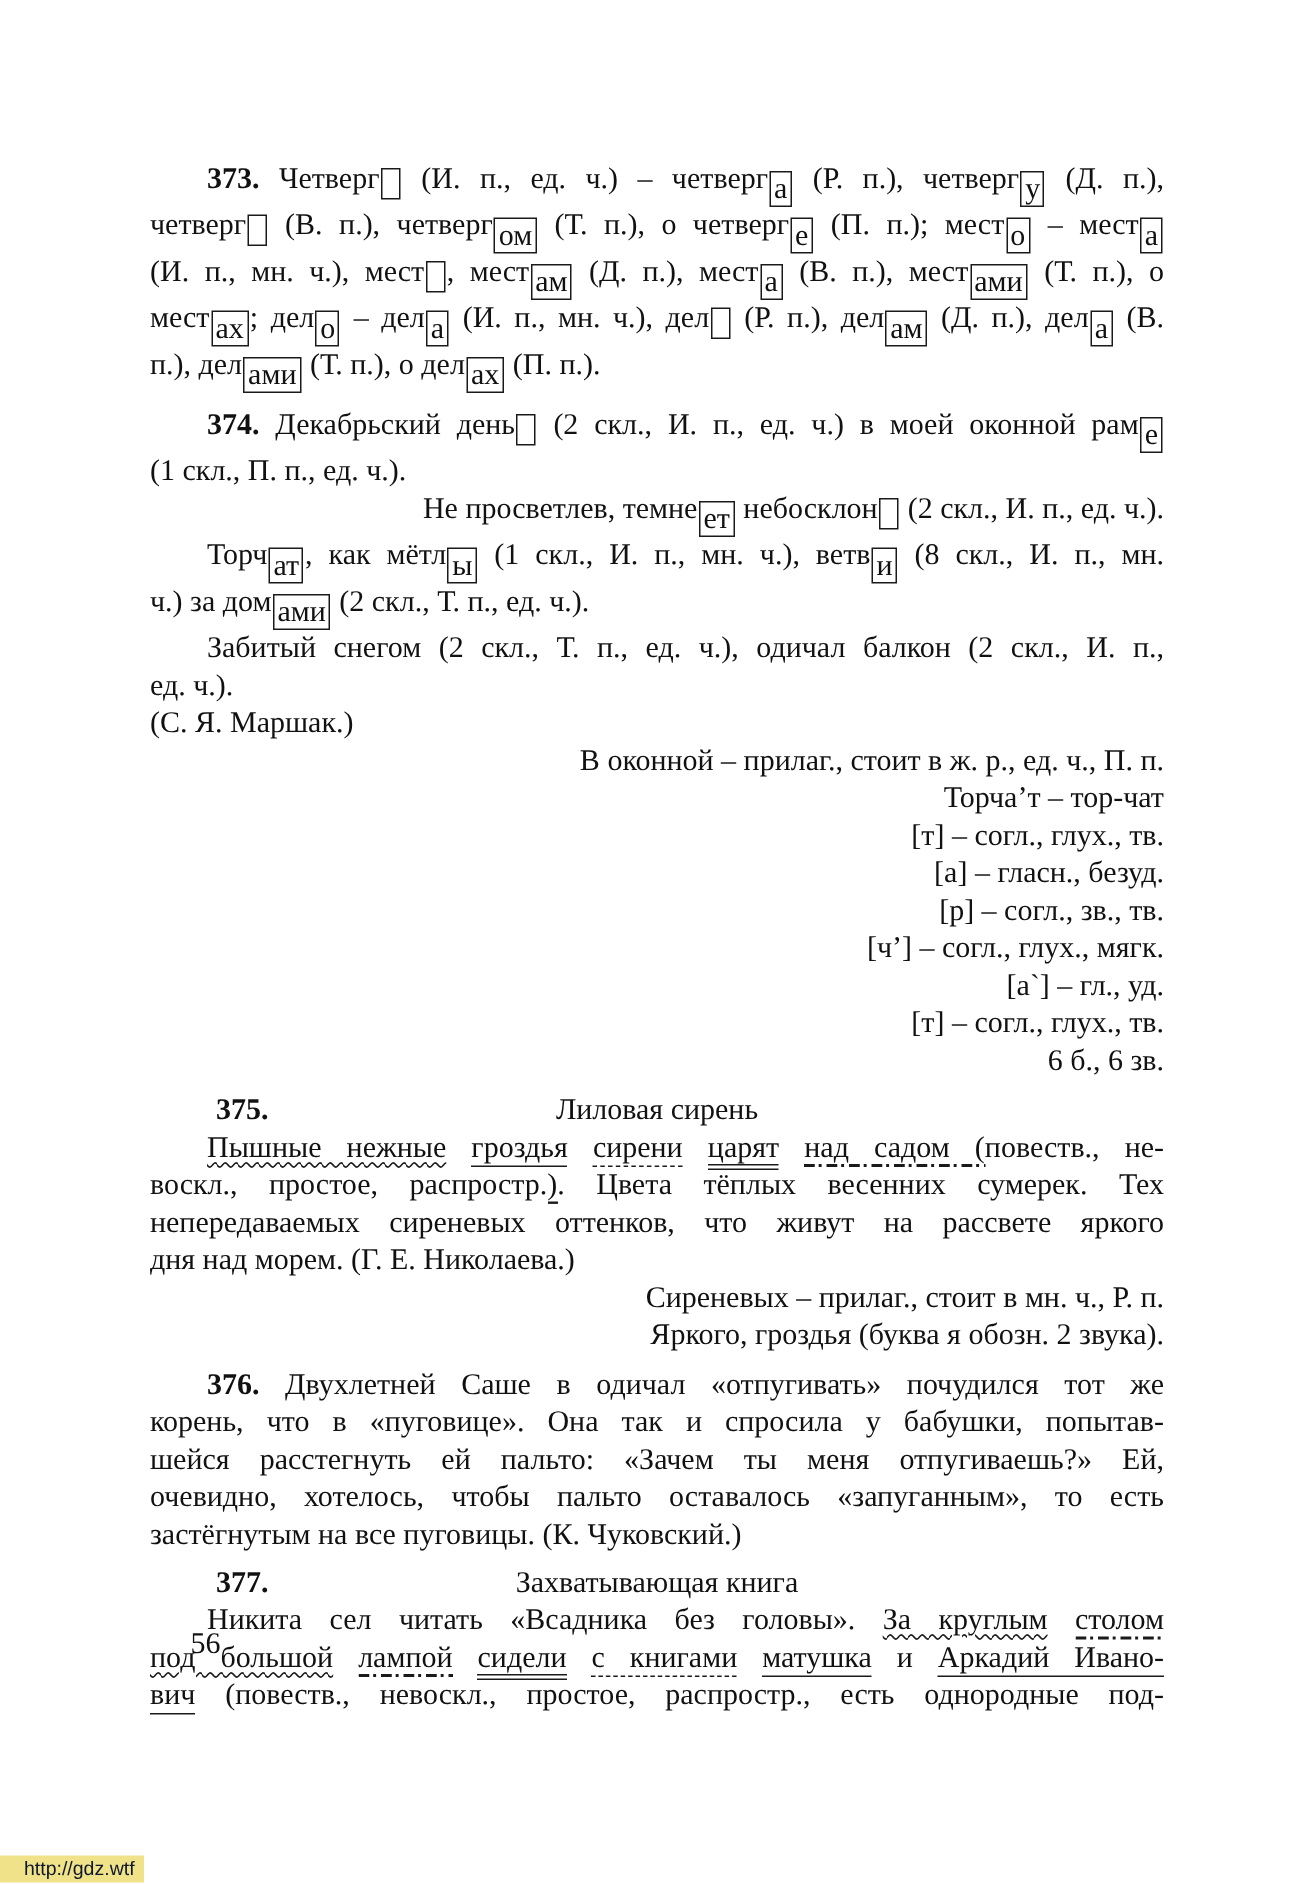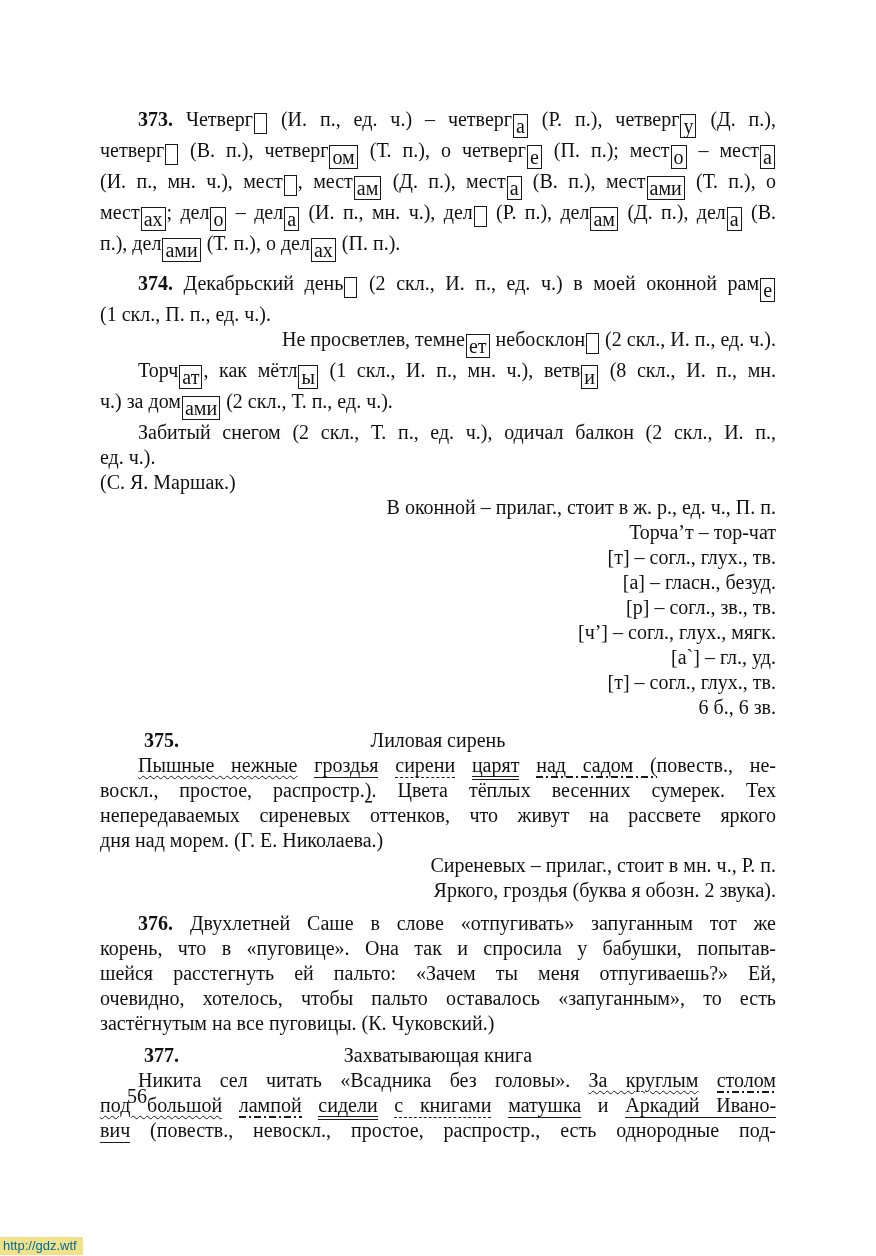--- a/index.html
+++ b/index.html
@@ -35,22 +35,22 @@
     background-repeat:repeat-x; background-position:left bottom;
     background-size:15px 1.6px; padding-bottom:2px;
   }
   
   .line.header { position:relative; text-align:center; }
   .line.header .num { position:absolute; left:44px; top:0; font-weight:bold; }
   .page-number { position:absolute; left:127px; top:1084px; font-size:20px; line-height:25px; }
   .watermark {
     position:absolute; left:0; top:1237px;
     font-family:"Liberation Sans","DejaVu Sans",sans-serif;
-    font-size:13px; line-height:16px; color:#0369a1;
-    padding:1px 6px 1px 3px; background:#efe289;
+    font-size:13px; line-height:16px; color:#0f172a;
+    padding:1px 6px 1px 16px; background:#efe289;
   }
 </style>
 </head>
 <body>
 
 <div class="page">
   <div class="text-column">
       <div class="line indent just" style="margin-top: 3px;"><span class="seg bold">373.</span><span class="seg"> Четверг</span><span class="box ebox"></span><span class="seg"> (И. п., ед. ч.) – четверг</span><span class="box">а</span><span class="seg"> (Р. п.), четверг</span><span class="box">у</span><span class="seg"> (Д. п.),</span></div>
       <div class="line just"><span class="seg">четверг</span><span class="box ebox"></span><span class="seg"> (В. п.), четверг</span><span class="box">ом</span><span class="seg"> (Т. п.), о четверг</span><span class="box">е</span><span class="seg"> (П. п.); мест</span><span class="box">о</span><span class="seg"> – мест</span><span class="box">а</span></div>
       <div class="line just"><span class="seg">(И. п., мн. ч.), мест</span><span class="box ebox"></span><span class="seg">, мест</span><span class="box">ам</span><span class="seg"> (Д. п.), мест</span><span class="box">а</span><span class="seg"> (В. п.), мест</span><span class="box">ами</span><span class="seg"> (Т. п.), о</span></div>
@@ -73,21 +73,21 @@
       <div class="line indent"><span class="seg">[а`] – гл., уд.</span></div>
       <div class="line indent"><span class="seg">[т] – согл., глух., тв.</span></div>
       <div class="line indent"><span class="seg">6 б., 6 зв.</span></div>
       <div class="line header" style="margin-top: 8px;"><span class="num">375.</span><span class="title">Лиловая сирень</span></div>
       <div class="line indent just"><span class="seg u-wavy">Пышные нежные</span><span class="seg"> </span><span class="seg u-solid">гроздья</span><span class="seg"> </span><span class="seg u-dash">сирени</span><span class="seg"> </span><span class="seg u-double">царят</span><span class="seg"> </span><span class="seg u-dashdot">над садом (</span><span class="seg">повеств., не-</span></div>
       <div class="line just"><span class="seg">воскл., простое, распростр.</span><span class="seg u-dashdot">)</span><span class="seg">. Цвета тёплых весенних сумерек. Тех</span></div>
       <div class="line just"><span class="seg">непередаваемых сиреневых оттенков, что живут на рассвете яркого</span></div>
       <div class="line"><span class="seg">дня над морем. (Г. Е. Николаева.)</span></div>
       <div class="line indent"><span class="seg">Сиреневых – прилаг., стоит в мн. ч., Р. п.</span></div>
       <div class="line indent"><span class="seg">Яркого, гроздья (буква я обозн. 2 звука).</span></div>
-      <div class="line indent just" style="margin-top: 8px;"><span class="seg bold">376.</span><span class="seg"> Двухлетней Саше в слове «отпугивать» запуганным тот же</span></div>
+      <div class="line indent just" style="margin-top: 8px;"><span class="seg bold">376.</span><span class="seg"> Двухлетней Саше в одичал «отпугивать» почудился тот же</span></div>
       <div class="line just"><span class="seg">корень, что в «пуговице». Она так и спросила у бабушки, попытав-</span></div>
       <div class="line just"><span class="seg">шейся расстегнуть ей пальто: «Зачем ты меня отпугиваешь?» Ей,</span></div>
       <div class="line just"><span class="seg">очевидно, хотелось, чтобы пальто оставалось «запуганным», то есть</span></div>
       <div class="line"><span class="seg">застёгнутым на все пуговицы. (К. Чуковский.)</span></div>
       <div class="line header" style="margin-top: 7px;"><span class="num">377.</span><span class="title">Захватывающая книга</span></div>
       <div class="line indent just"><span class="seg">Никита сел читать «Всадника без головы». </span><span class="seg u-wavy">За круглым</span><span class="seg"> </span><span class="seg u-dashdot">столом</span></div>
       <div class="line just"><span class="seg u-wavy">под большой</span><span class="seg"> </span><span class="seg u-dashdot">лампой</span><span class="seg"> </span><span class="seg u-double">сидели</span><span class="seg"> </span><span class="seg u-dash">с книгами</span><span class="seg"> </span><span class="seg u-solid">матушка</span><span class="seg"> и </span><span class="seg u-solid">Аркадий Ивано-</span></div>
       <div class="line just"><span class="seg u-solid">вич</span><span class="seg"> (повеств., невоскл., простое, распростр., есть однородные под-</span></div>
     </div>
   <div class="page-number">56</div>

